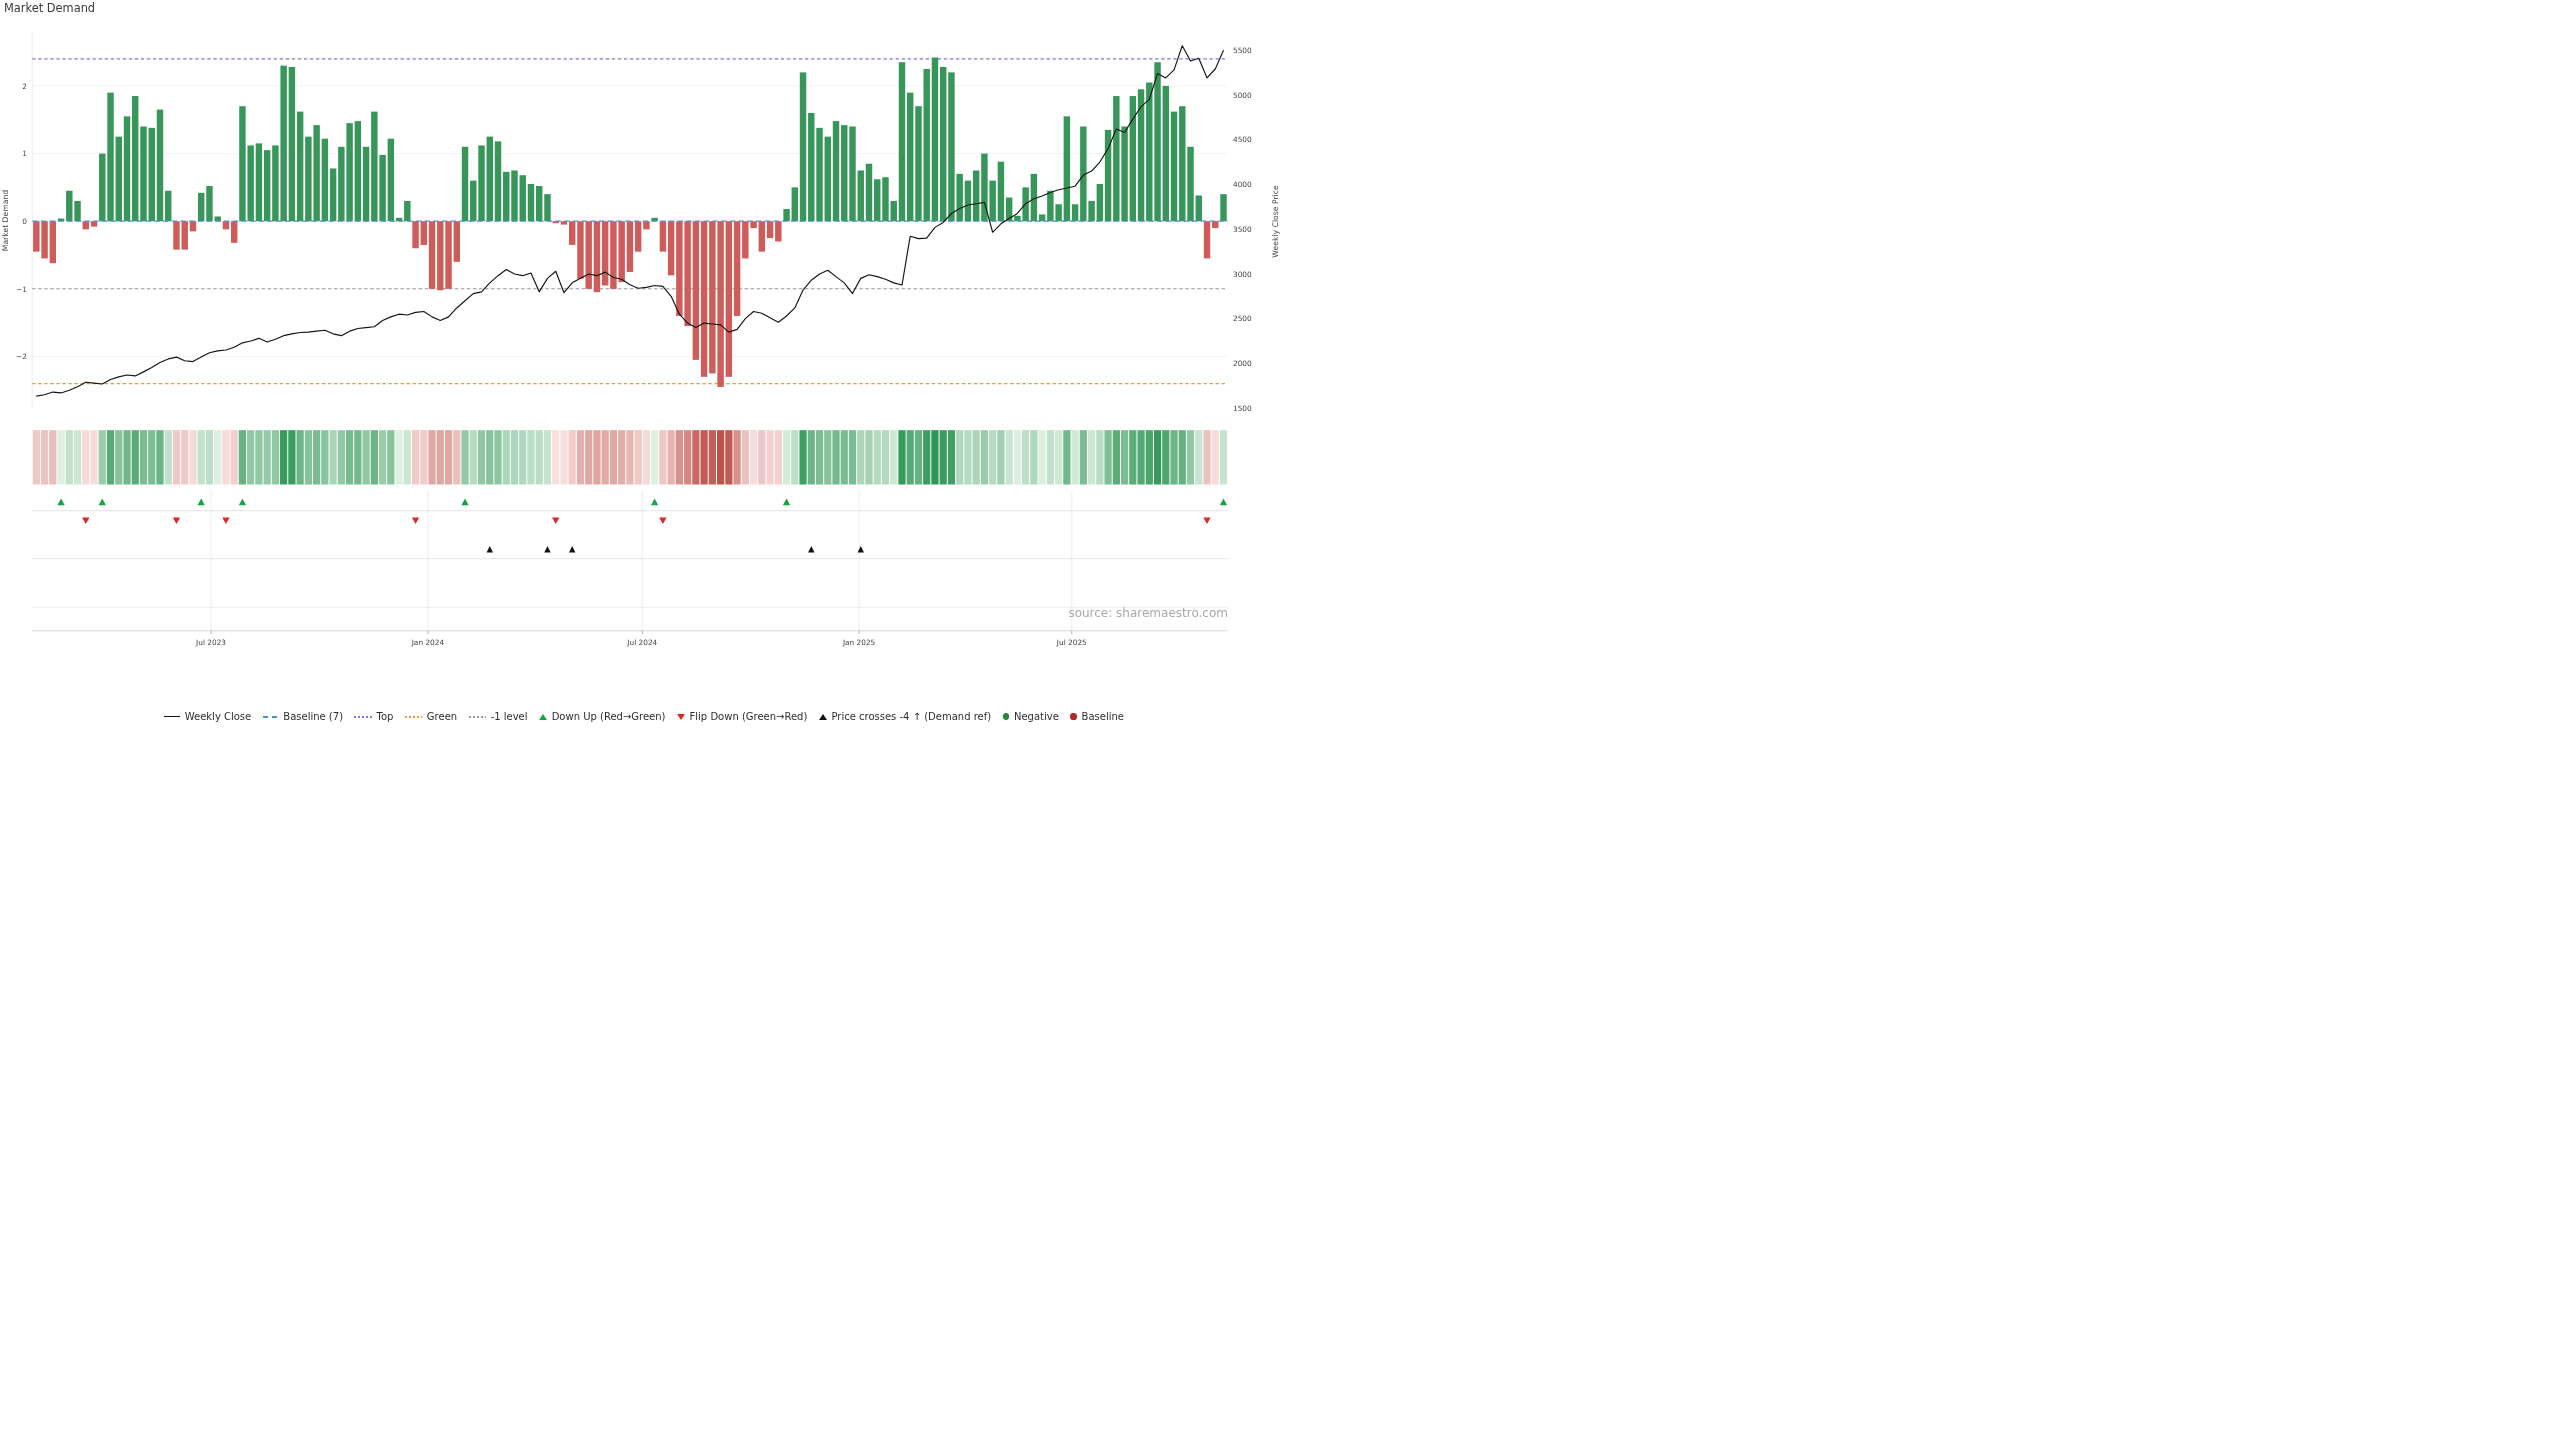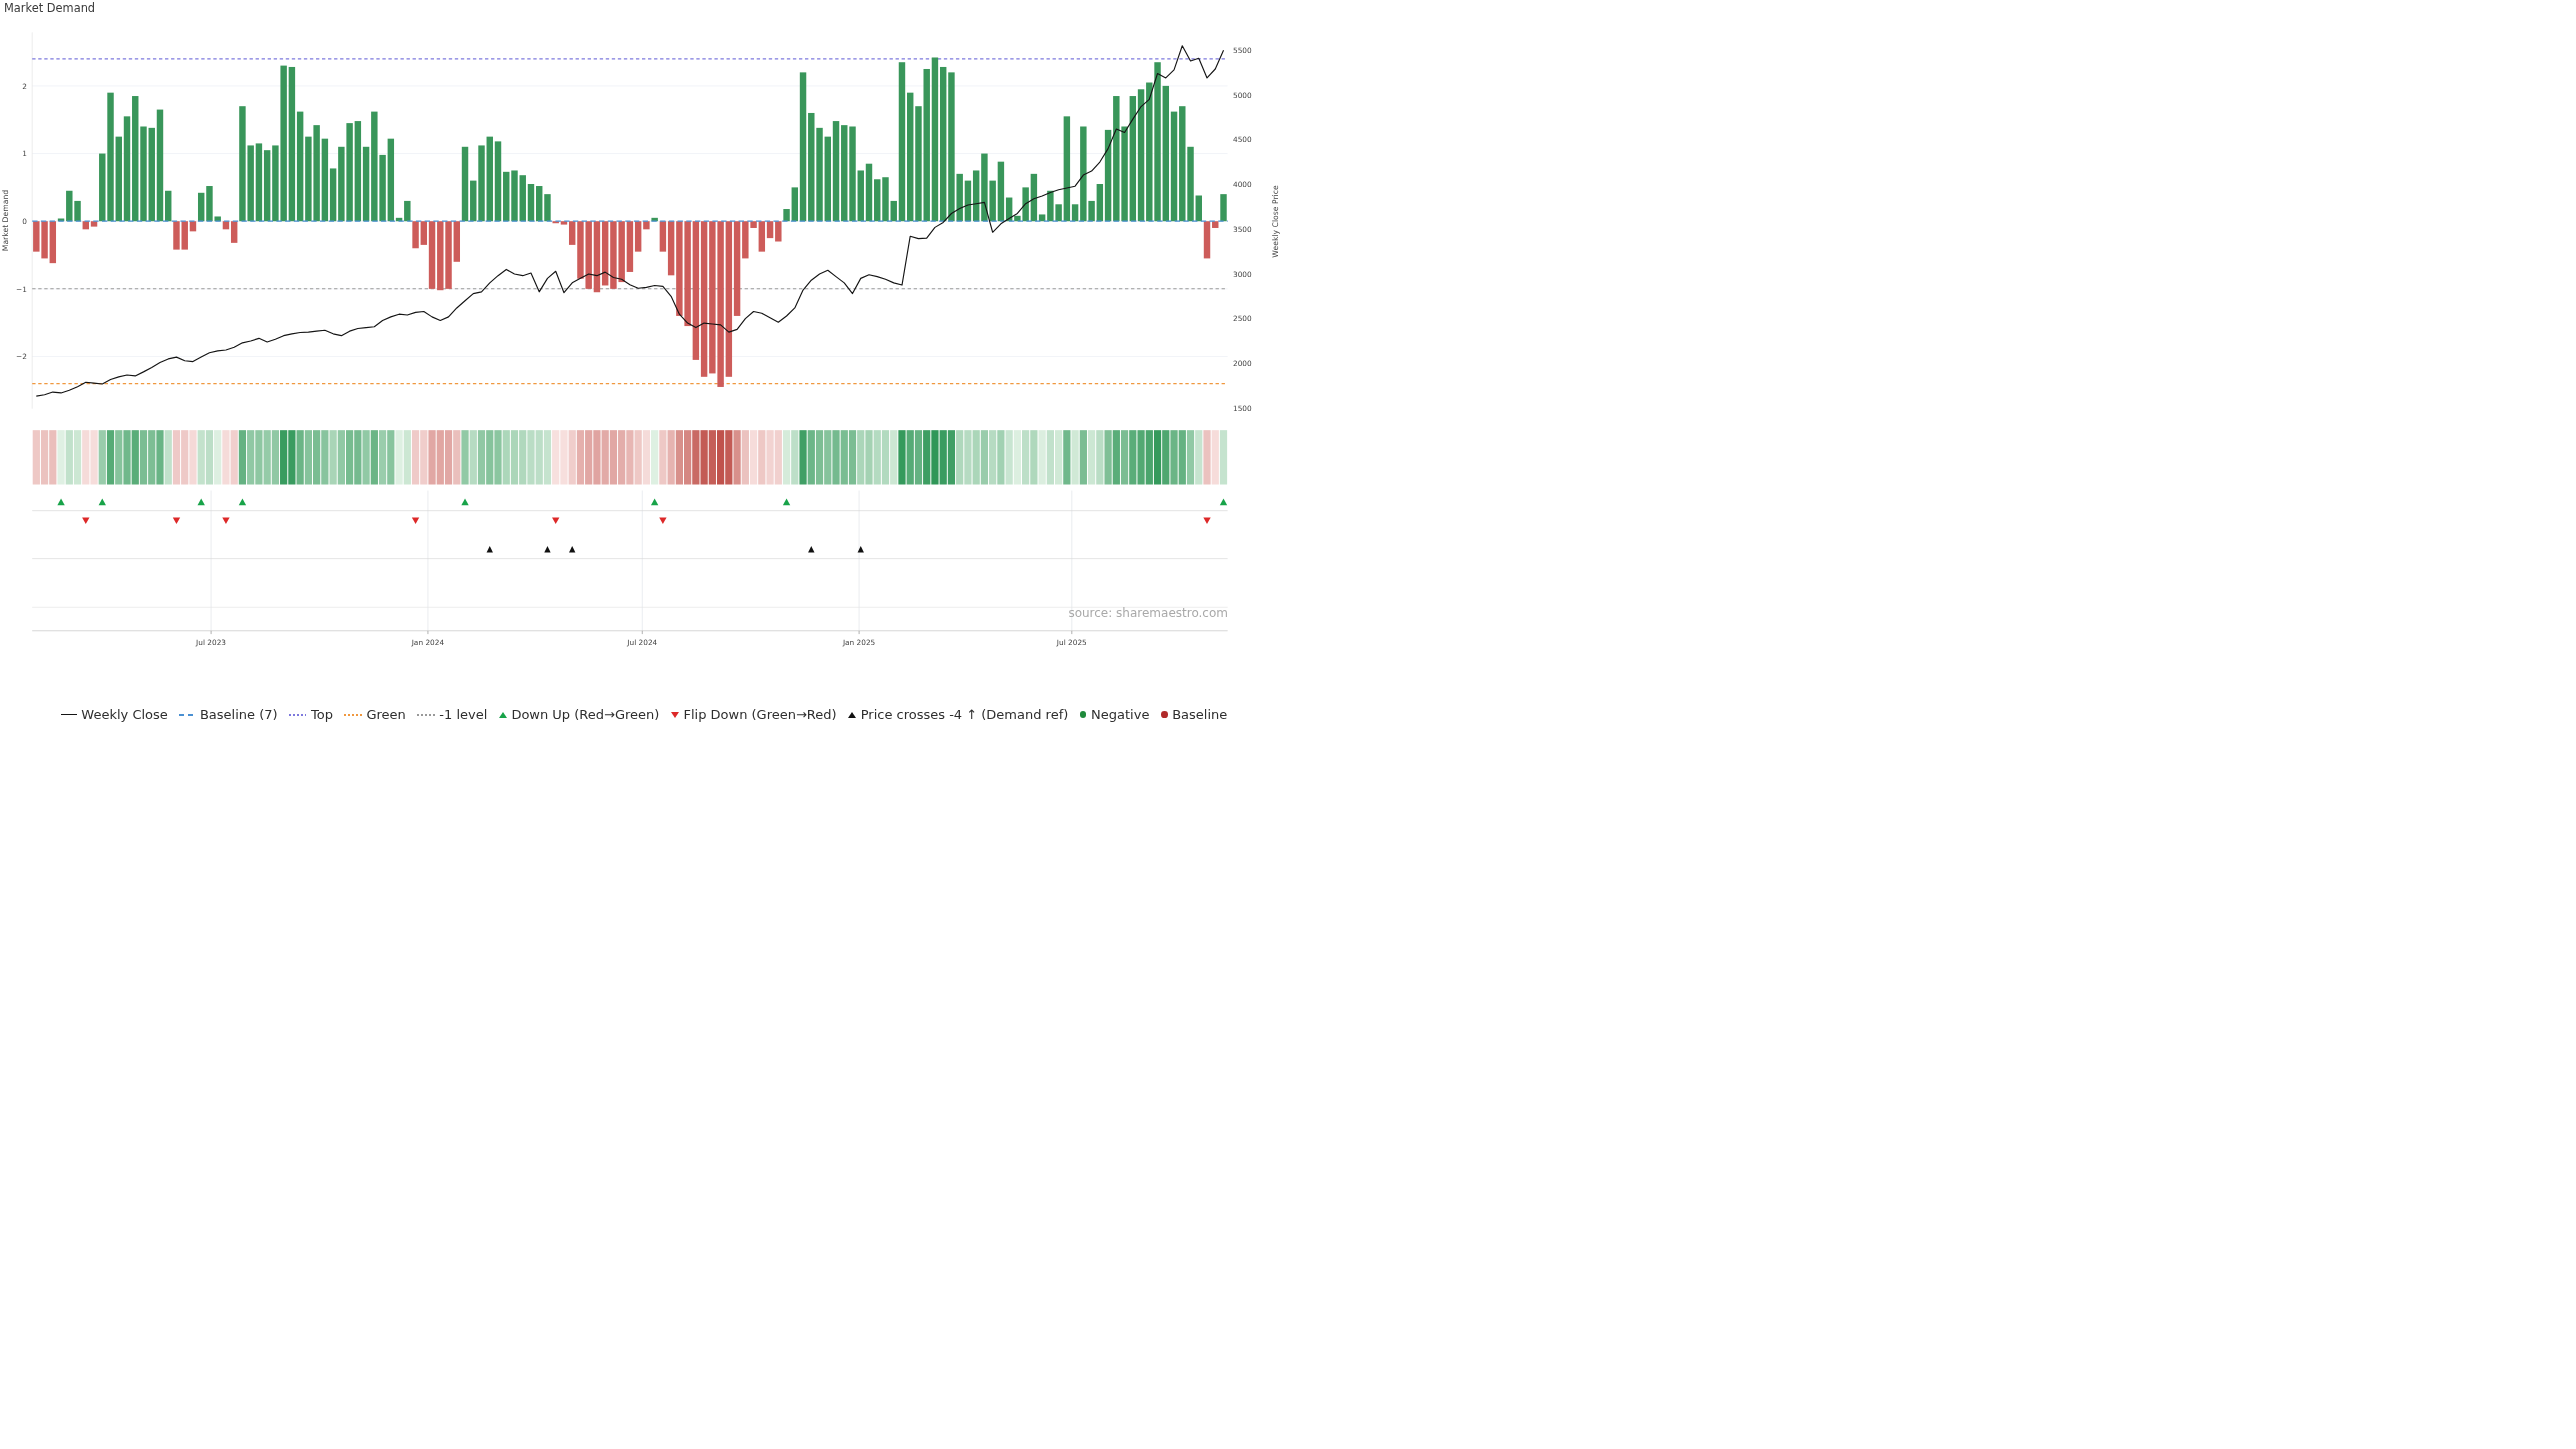--- a/index.html
+++ b/index.html
@@ -6,21 +6,21 @@
   body{font-family:"DejaVu Sans","Liberation Sans",sans-serif;}
   #page{position:relative;width:1288px;height:725px;background:#fff;overflow:hidden;}
   #title{position:absolute;left:4px;top:1.3px;font-size:11.4px;color:#3a3a3a;}
   #ylabel-left{position:absolute;left:-42px;top:216px;width:94px;text-align:center;
     transform:rotate(-90deg);font-size:7.7px;color:#444;}
   #ylabel-right{position:absolute;left:1228px;top:217px;width:94px;text-align:center;
     transform:rotate(-90deg);font-size:7.7px;color:#444;}
   #source{position:absolute;right:60px;top:606px;font-size:12px;color:#a9a9a9;}
   svg{position:absolute;left:0;top:0;}
   #legend{position:absolute;left:0;right:0;bottom:2.7px;display:flex;justify-content:center;
-    align-items:center;gap:11.4px;font-size:13px;color:#2e2e2e;}
+    align-items:center;gap:11.4px;font-size:10px;color:#2e2e2e;}
   .lg-item{display:flex;align-items:center;gap:4.7px;white-space:nowrap;}
   .sw-line{width:16px;height:0;border-top:1.3px solid #111;}
   .sw-dash{width:16px;height:2px;}
   .sw-dots{width:17.4px;height:2px;}
   .sw-tri-up{width:0;height:0;border-left:4px solid transparent;border-right:4px solid transparent;
     border-bottom:6.7px solid #000;}
   .sw-tri-down{width:0;height:0;border-left:4px solid transparent;border-right:4px solid transparent;
     border-top:6.7px solid #000;}
   .sw-circle{width:6.7px;height:6.7px;border-radius:50%;}
   text{font-family:"DejaVu Sans","Liberation Sans",sans-serif;}

